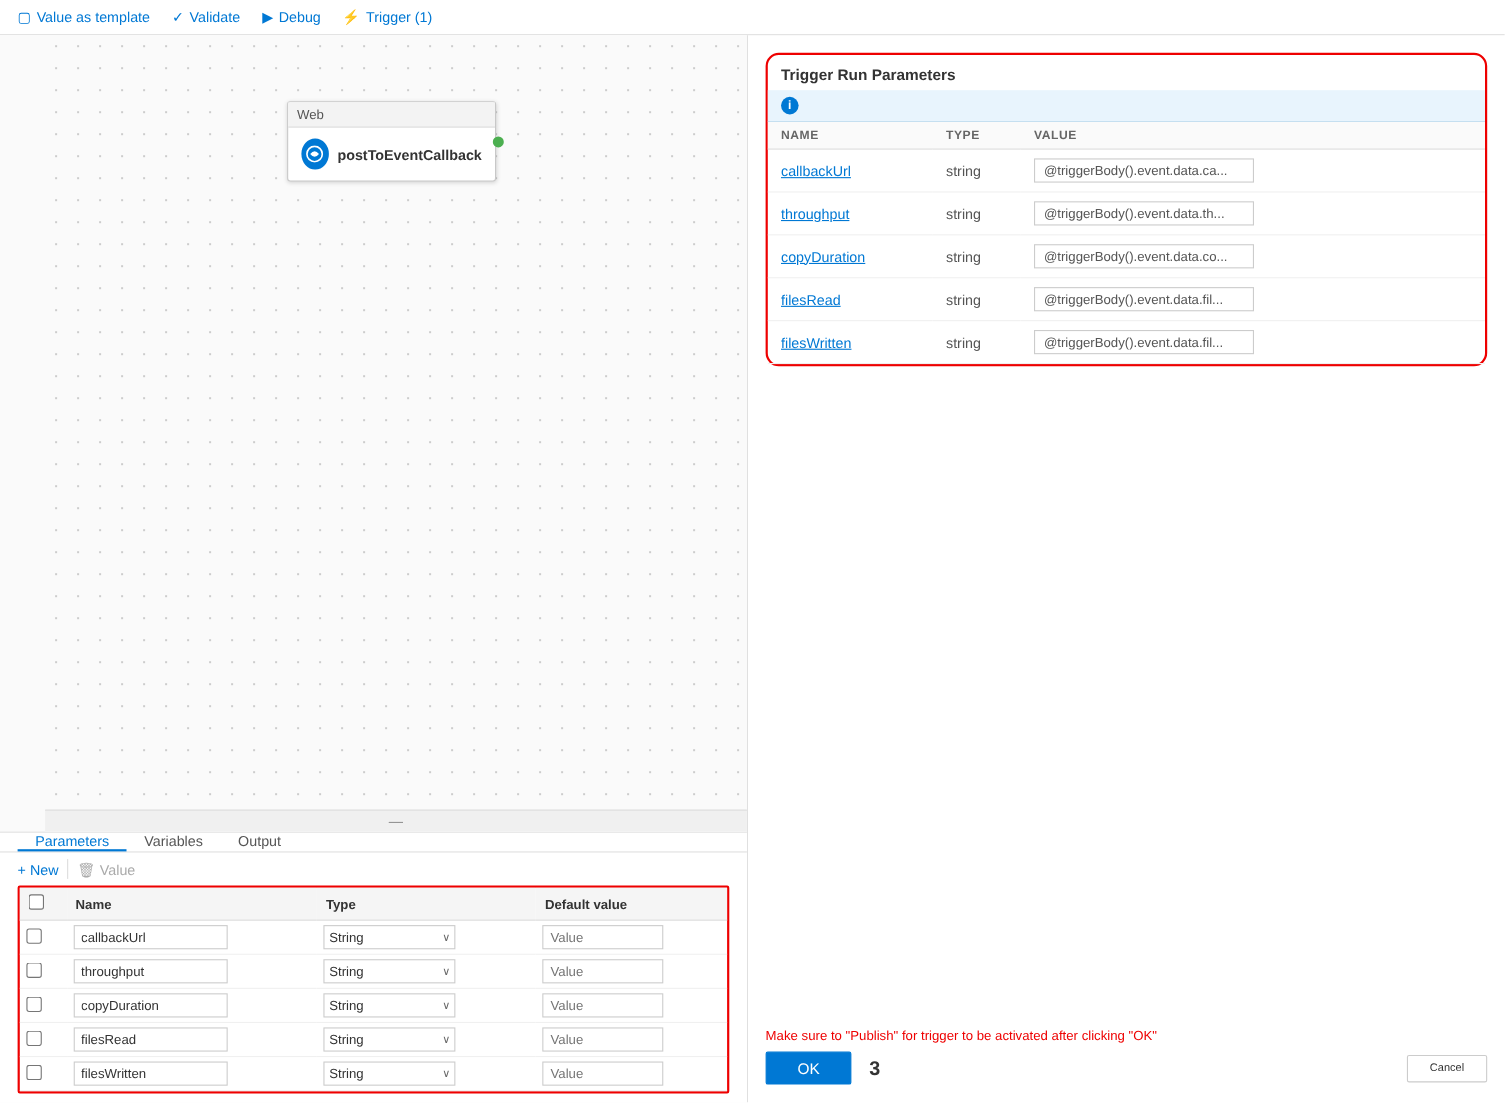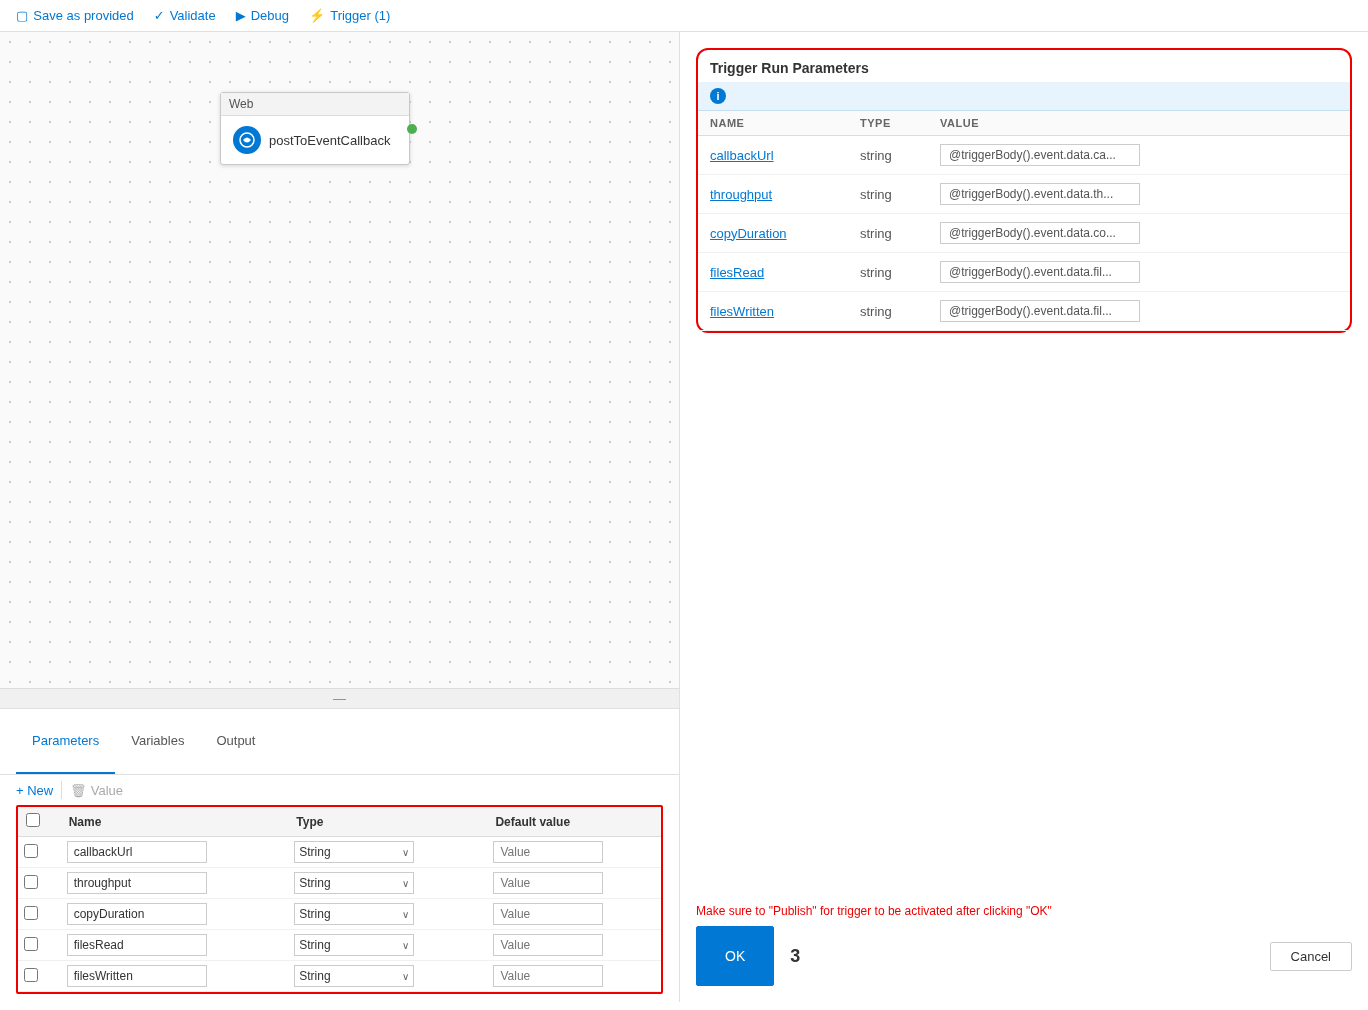--- a/index.html
+++ b/index.html
@@ -32,20 +32,21 @@
       position: relative;
       background: #fafafa;
     }
 
     .canvas-area {
       flex: 1;
       position: relative;
       background: #fafafa;
       background-image: radial-gradient(circle, #ccc 1px, transparent 1px);
       background-size: 20px 20px;
+      margin-left: 41px;
     }
 
     
     .activity-box {
       position: absolute;
       top: 60px;
       left: 220px;
       width: 190px;
       background: #fff;
       border: 1px solid #c8c8c8;
@@ -55,20 +56,21 @@
     .activity-box-header {
       background: #f3f3f3;
       padding: 4px 8px;
       font-size: 12px;
       color: #555;
       border-bottom: 1px solid #ddd;
     }
     .activity-box-body {
       display: flex; align-items: center; gap: 8px;
       padding: 10px 12px;
+      font-weight: bold;
     }
     .activity-icon {
       width: 28px; height: 28px;
       background: #0078d4;
       border-radius: 50%;
       display: flex; align-items: center; justify-content: center;
       color: #fff; font-size: 14px;
     }
     .activity-connector {
       position: absolute;
@@ -84,21 +86,21 @@
     .bottom-panel {
       border-top: 1px solid #e0e0e0;
       background: #fff;
     }
     .bottom-panel-tabs {
       display: flex; gap: 0;
       border-bottom: 1px solid #e0e0e0;
       padding: 0 16px;
     }
     .tab-item {
-      padding: 24px 16px;
+      padding: 0 16px;
       cursor: pointer;
       font-size: 13px;
       color: #555;
       border-bottom: 2px solid transparent;
     }
     .tab-item.active {
       color: #0078d4;
       border-bottom: 2px solid #0078d4;
     }
 
@@ -289,56 +291,56 @@
       font-size: 12px;
       color: #e00;
     }
     .action-buttons {
       display: flex; align-items: center; gap: 16px;
     }
     .btn-ok {
       background: #0078d4;
       color: #fff;
       border: 1px solid #0078d4;
-      padding: 21px 28px;
+      padding: 6px 28px;
       font-size: 14px;
       cursor: pointer;
       border-radius: 2px;
     }
     .step-number {
       font-size: 18px;
       font-weight: bold;
       color: #333;
     }
     .btn-cancel {
       background: #fff;
       color: #333;
       border: 1px solid #ccc;
       padding: 6px 20px;
-      font-size: 13px;
+      font-size: 10px;
       cursor: pointer;
       border-radius: 2px;
       margin-left: auto;
     }
 
     
     .minimize-bar {
       text-align: center;
       padding: 2px;
       cursor: pointer;
       color: #888;
     }
   </style>
 </head>
 <body>
 
 <div class="toolbar">
   <div class="toolbar-item">
     <span>▢</span>
-    <span>Save as provided</span>
+    <span>Value as template</span>
   </div>
   <div class="toolbar-item">
     <span>✓</span>
     <span>Validate</span>
   </div>
   <div class="toolbar-item">
     <span>▶</span>
     <span>Debug</span>
   </div>
   <div class="toolbar-item">

